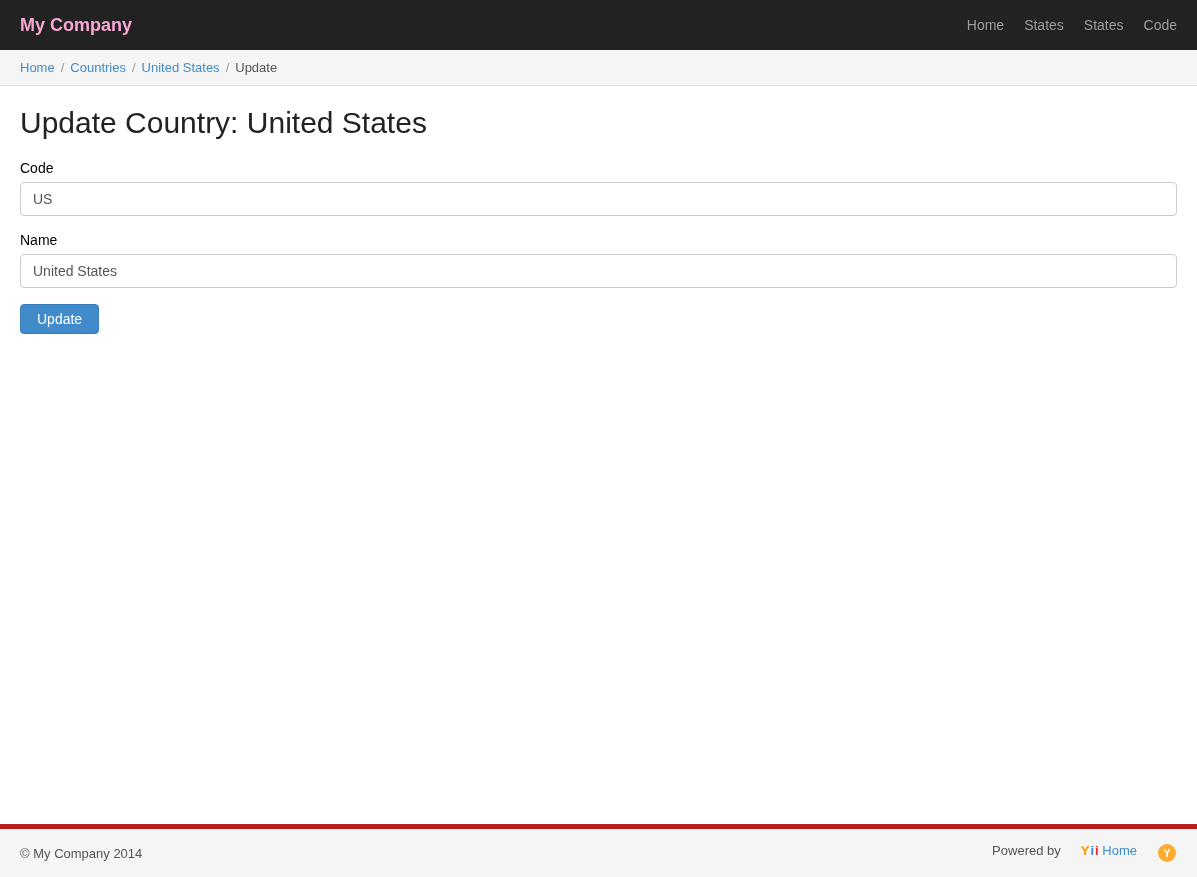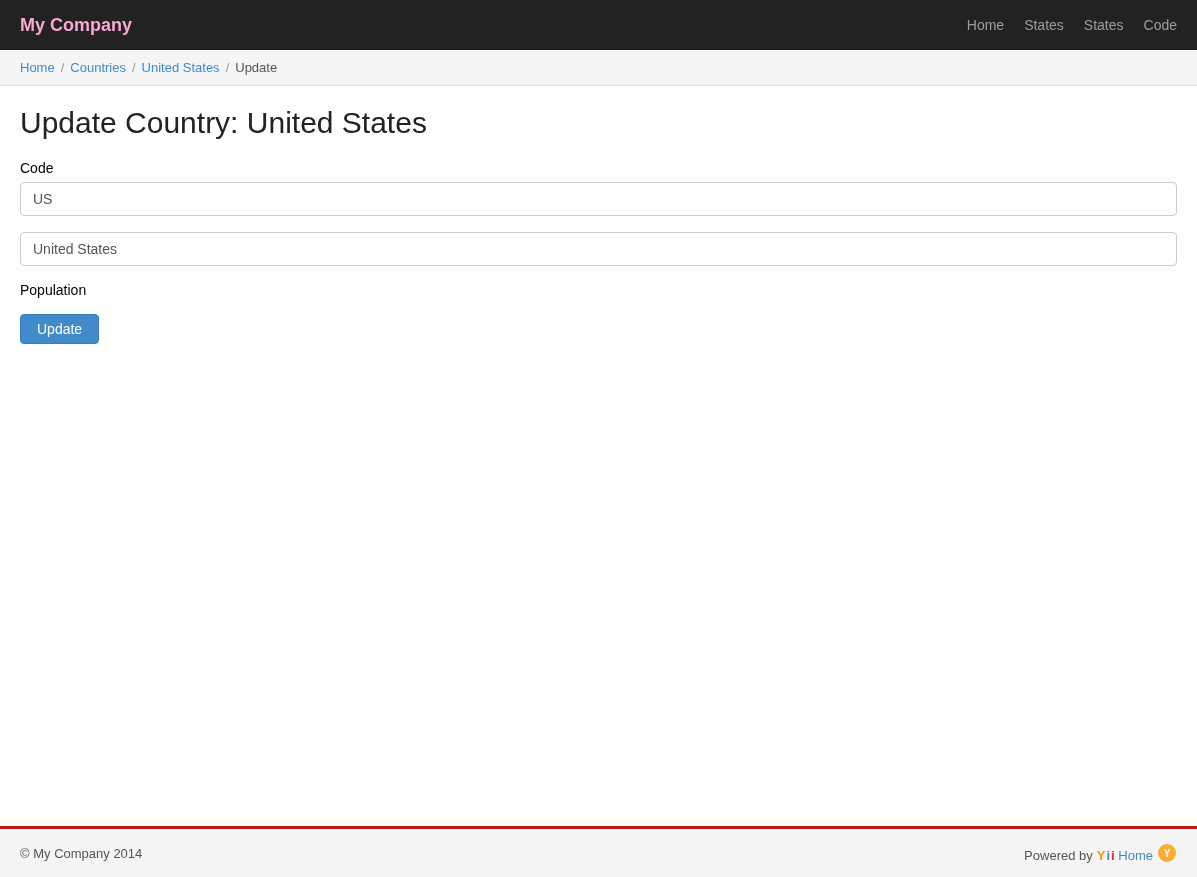--- a/index.html
+++ b/index.html
@@ -125,33 +125,33 @@
       border-radius: 4px;
       cursor: pointer;
       text-align: center;
       white-space: nowrap;
       vertical-align: middle;
     }
 
     
     .footer {
       background-color: #f5f5f5;
-      border-top: 3px solid #b91c1c;
+      border-top: 5px solid #b91c1c;
       padding: 14px 20px;
       display: flex;
       justify-content: space-between;
       align-items: center;
       font-size: 13px;
       color: #555;
     }
 
     .footer-powered {
       display: flex;
-      align-items: flex-end;
-      gap: 4px;
+      align-items: flex-start;
+      gap: 20px;
     }
 
     .yii-logo {
       display: inline-flex;
       align-items: center;
       gap: 1px;
     }
 
     .yii-y {
       color: #f90;
@@ -225,26 +225,26 @@
 
   <form>
     
     <div class="form-group">
       <label class="form-label">Code</label>
       <input type="text" class="form-control" value="US" style="">
     </div>
 
     
     <div class="form-group">
+      <label class="form-label">Name</label>
       <input type="text" class="form-control" value="United States" style="">
     </div>
 
     
     <div class="form-group">
-      <label class="form-label">Population</label>
     </div>
 
     
     <button type="submit" class="btn-primary">Update</button>
   </form>
 </div>
 
 <footer class="footer">
   <span>© My Company 2014</span>
   <div class="footer-powered">

